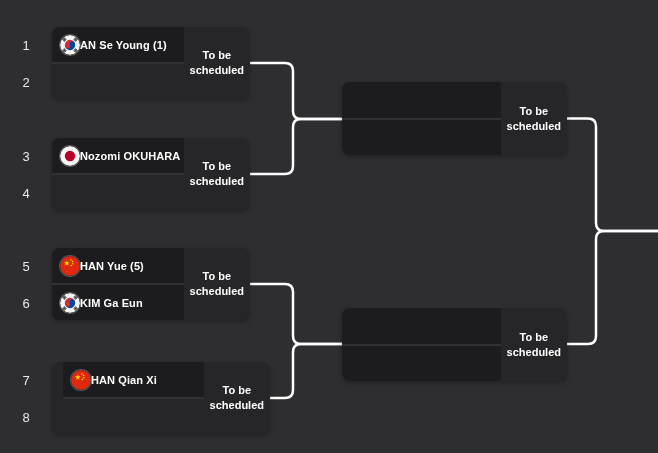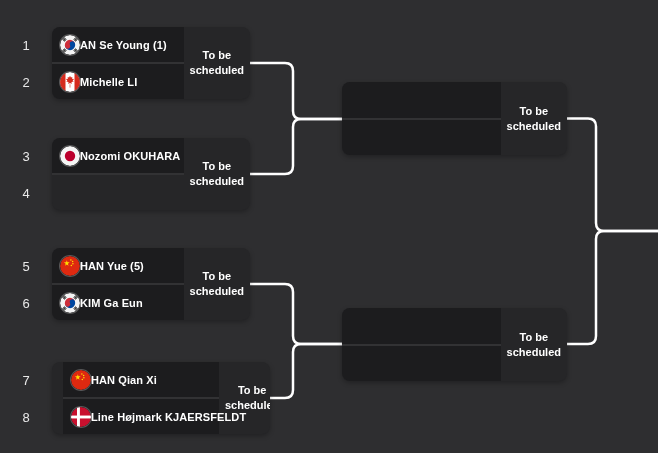--- a/index.html
+++ b/index.html
@@ -115,32 +115,20 @@
                   <rect x="-1.7" y="-1.5" width="3.4" height="0.8"></rect>
                   <rect x="-1.7" y="-0.4" width="3.4" height="0.8"></rect>
                   <rect x="-1.7" y="0.7" width="3.4" height="0.8"></rect>
                 </g>
             </g>
           </svg>
         </span>
         <span class="player-name">AN Se Young (1)</span>
       </div>
       <div class="row-divider"></div>
-      <div class="player-row">
-        <span class="flag">
-          <svg viewBox="0 0 20 20">
-              <circle cx="10" cy="10" r="10" fill="#ffffff"></circle>
-            <path d="M0 0h5.5v20H0z" fill="#d52b1e"></path>
-              <path d="M14.5 0H20v20h-5.5z" fill="#d52b1e"></path>
-            <path d="M10 3.8l.9 1.8 1.5-.7-.4 1.9 2.1.2-1.5 1.5 1.2 1.1-2.3.4.2 1.9-1.7-1-1.7 1 .2-1.9-2.3-.4 1.2-1.1-1.5-1.5 2.1-.2-.4-1.9 1.5.7z" fill="#d52b1e"></path>
-            <rect x="9.7" y="12.2" width="0.6" height="3.4" fill="#d52b1e"></rect>
-          </svg>
-        </span>
-        <span class="player-name">Michelle LI</span>
-      </div>
     </div>
     <div class="status-panel">To be scheduled</div>
   </div>
 
   <div class="match" id="m2">
     <div class="rows">
       <div class="player-row">
         <span class="flag">
           <svg viewBox="0 0 20 20">
               <circle cx="10" cy="10" r="10" fill="#f6f6f6"></circle>
@@ -223,30 +211,20 @@
                 <circle cx="10.9" cy="3.9" r="0.75"></circle>
                 <circle cx="12.6" cy="5.5" r="0.75"></circle>
                 <circle cx="12.9" cy="7.8" r="0.75"></circle>
                 <circle cx="11.3" cy="9.6" r="0.75"></circle>
               </g>
           </svg>
         </span>
         <span class="player-name">HAN Qian Xi</span>
       </div>
       <div class="row-divider"></div>
-      <div class="player-row">
-        <span class="flag">
-          <svg viewBox="0 0 20 20">
-              <circle cx="10" cy="10" r="10" fill="#c8102e"></circle>
-            <rect x="6" y="0" width="2.9" height="20" fill="#ffffff"></rect>
-            <rect x="0" y="8.55" width="20" height="2.9" fill="#ffffff"></rect>
-          </svg>
-        </span>
-        <span class="player-name">Line Højmark KJAERSFELDT</span>
-      </div>
     </div>
     <div class="status-panel">To be scheduled</div>
   </div>
 
   <div class="match2" id="sf1">
     <div class="rows">
       <div class="empty-row"></div>
       <div class="row-divider"></div>
       <div class="empty-row"></div>
     </div>

